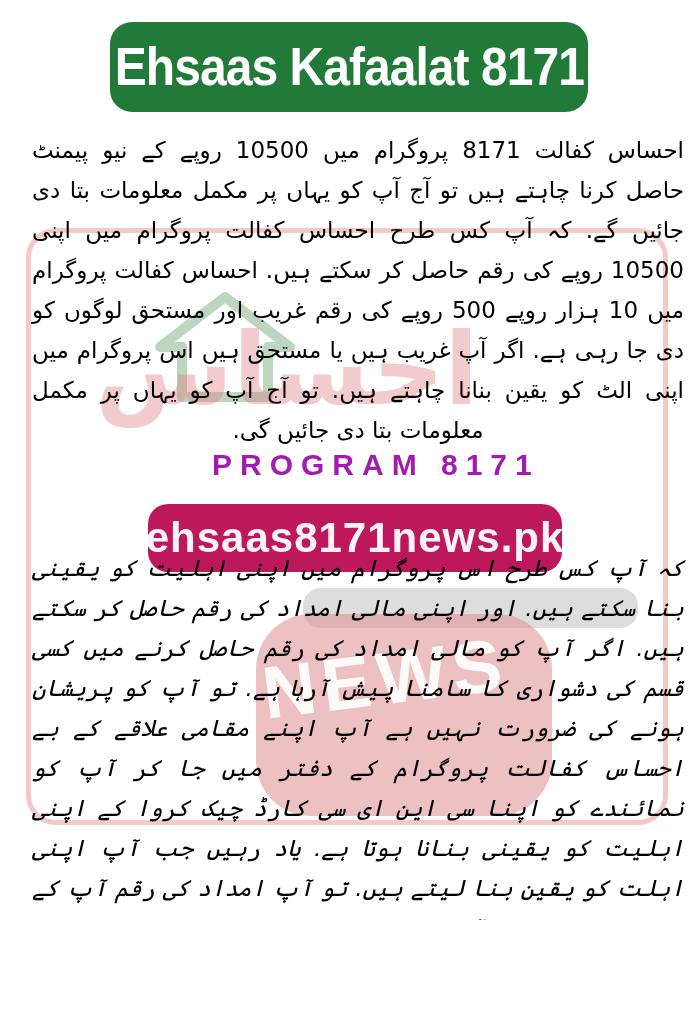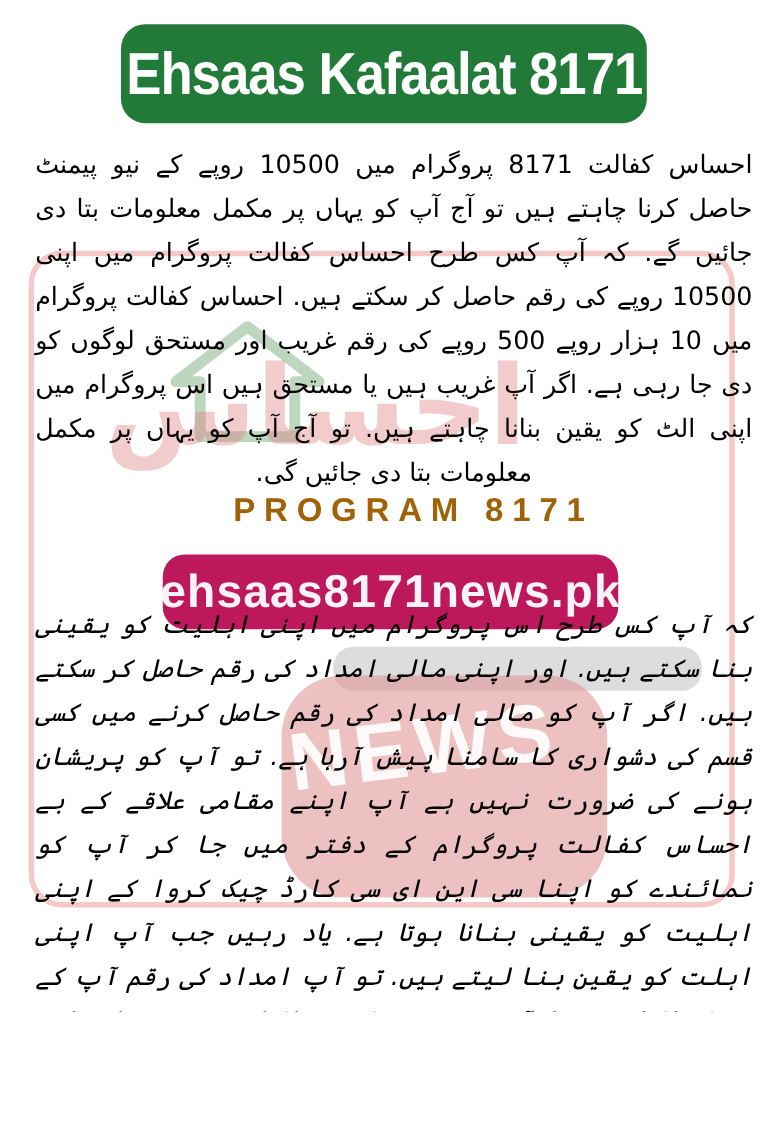--- a/index.html
+++ b/index.html
@@ -19,21 +19,21 @@
   }
 
   
   .wm{position:absolute;z-index:1;pointer-events:none;}
   .wm-house{left:150px;top:292px;}
   .wm-ehsaas-text{
     left:95px;top:320px;font-size:100px;font-weight:bold;
     color:rgba(223,128,128,.40);direction:rtl;line-height:1;
   }
   .wm-program{
-    left:212px;top:448px;font-size:30px;font-weight:bold;color:#a16207;
+    left:212px;top:448px;font-size:30px;font-weight:bold;color:#a21caf;
     letter-spacing:8px;font-family:"Liberation Sans","DejaVu Sans",sans-serif;
   }
   .wm-site-pill{
     left:148px;top:504px;width:414px;height:68px;background:#be185d;
     border-radius:20px;display:flex;align-items:center;justify-content:center;
   }
   .wm-site-text{
     color:rgba(255,255,255,.95);font-weight:bold;font-size:42px;letter-spacing:1px;
     font-family:"Liberation Sans","DejaVu Sans",sans-serif;
   }

